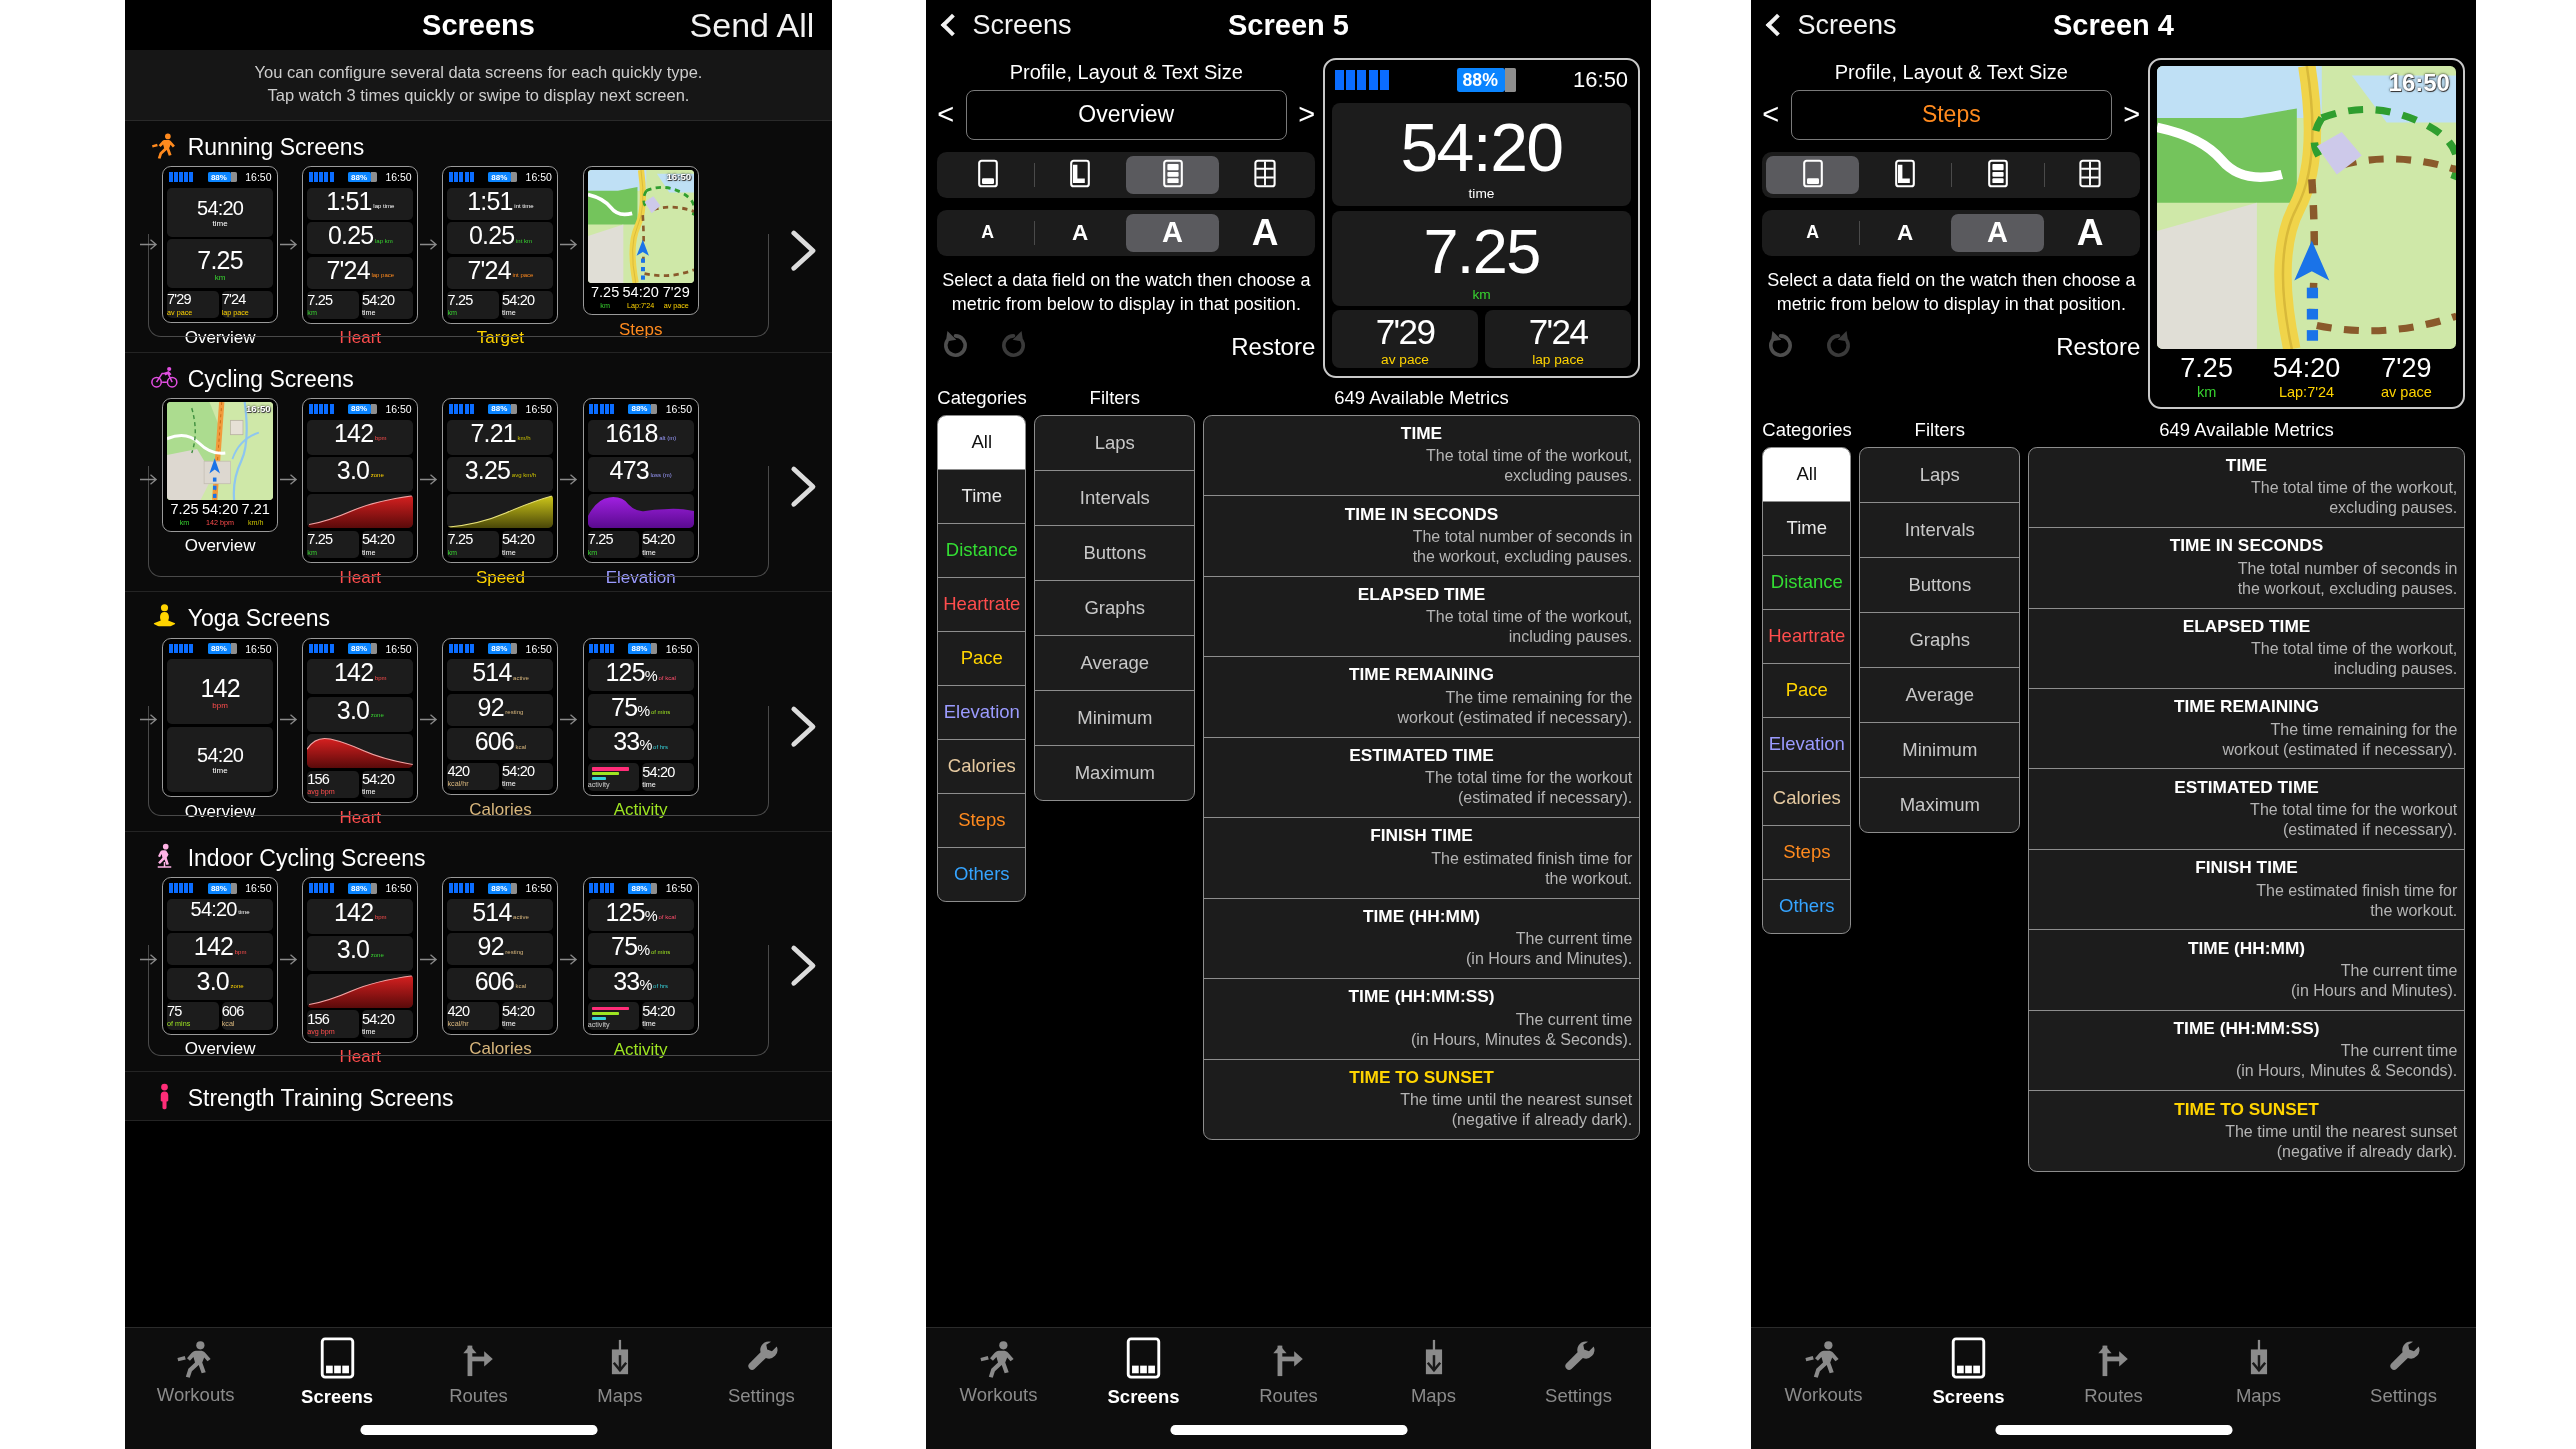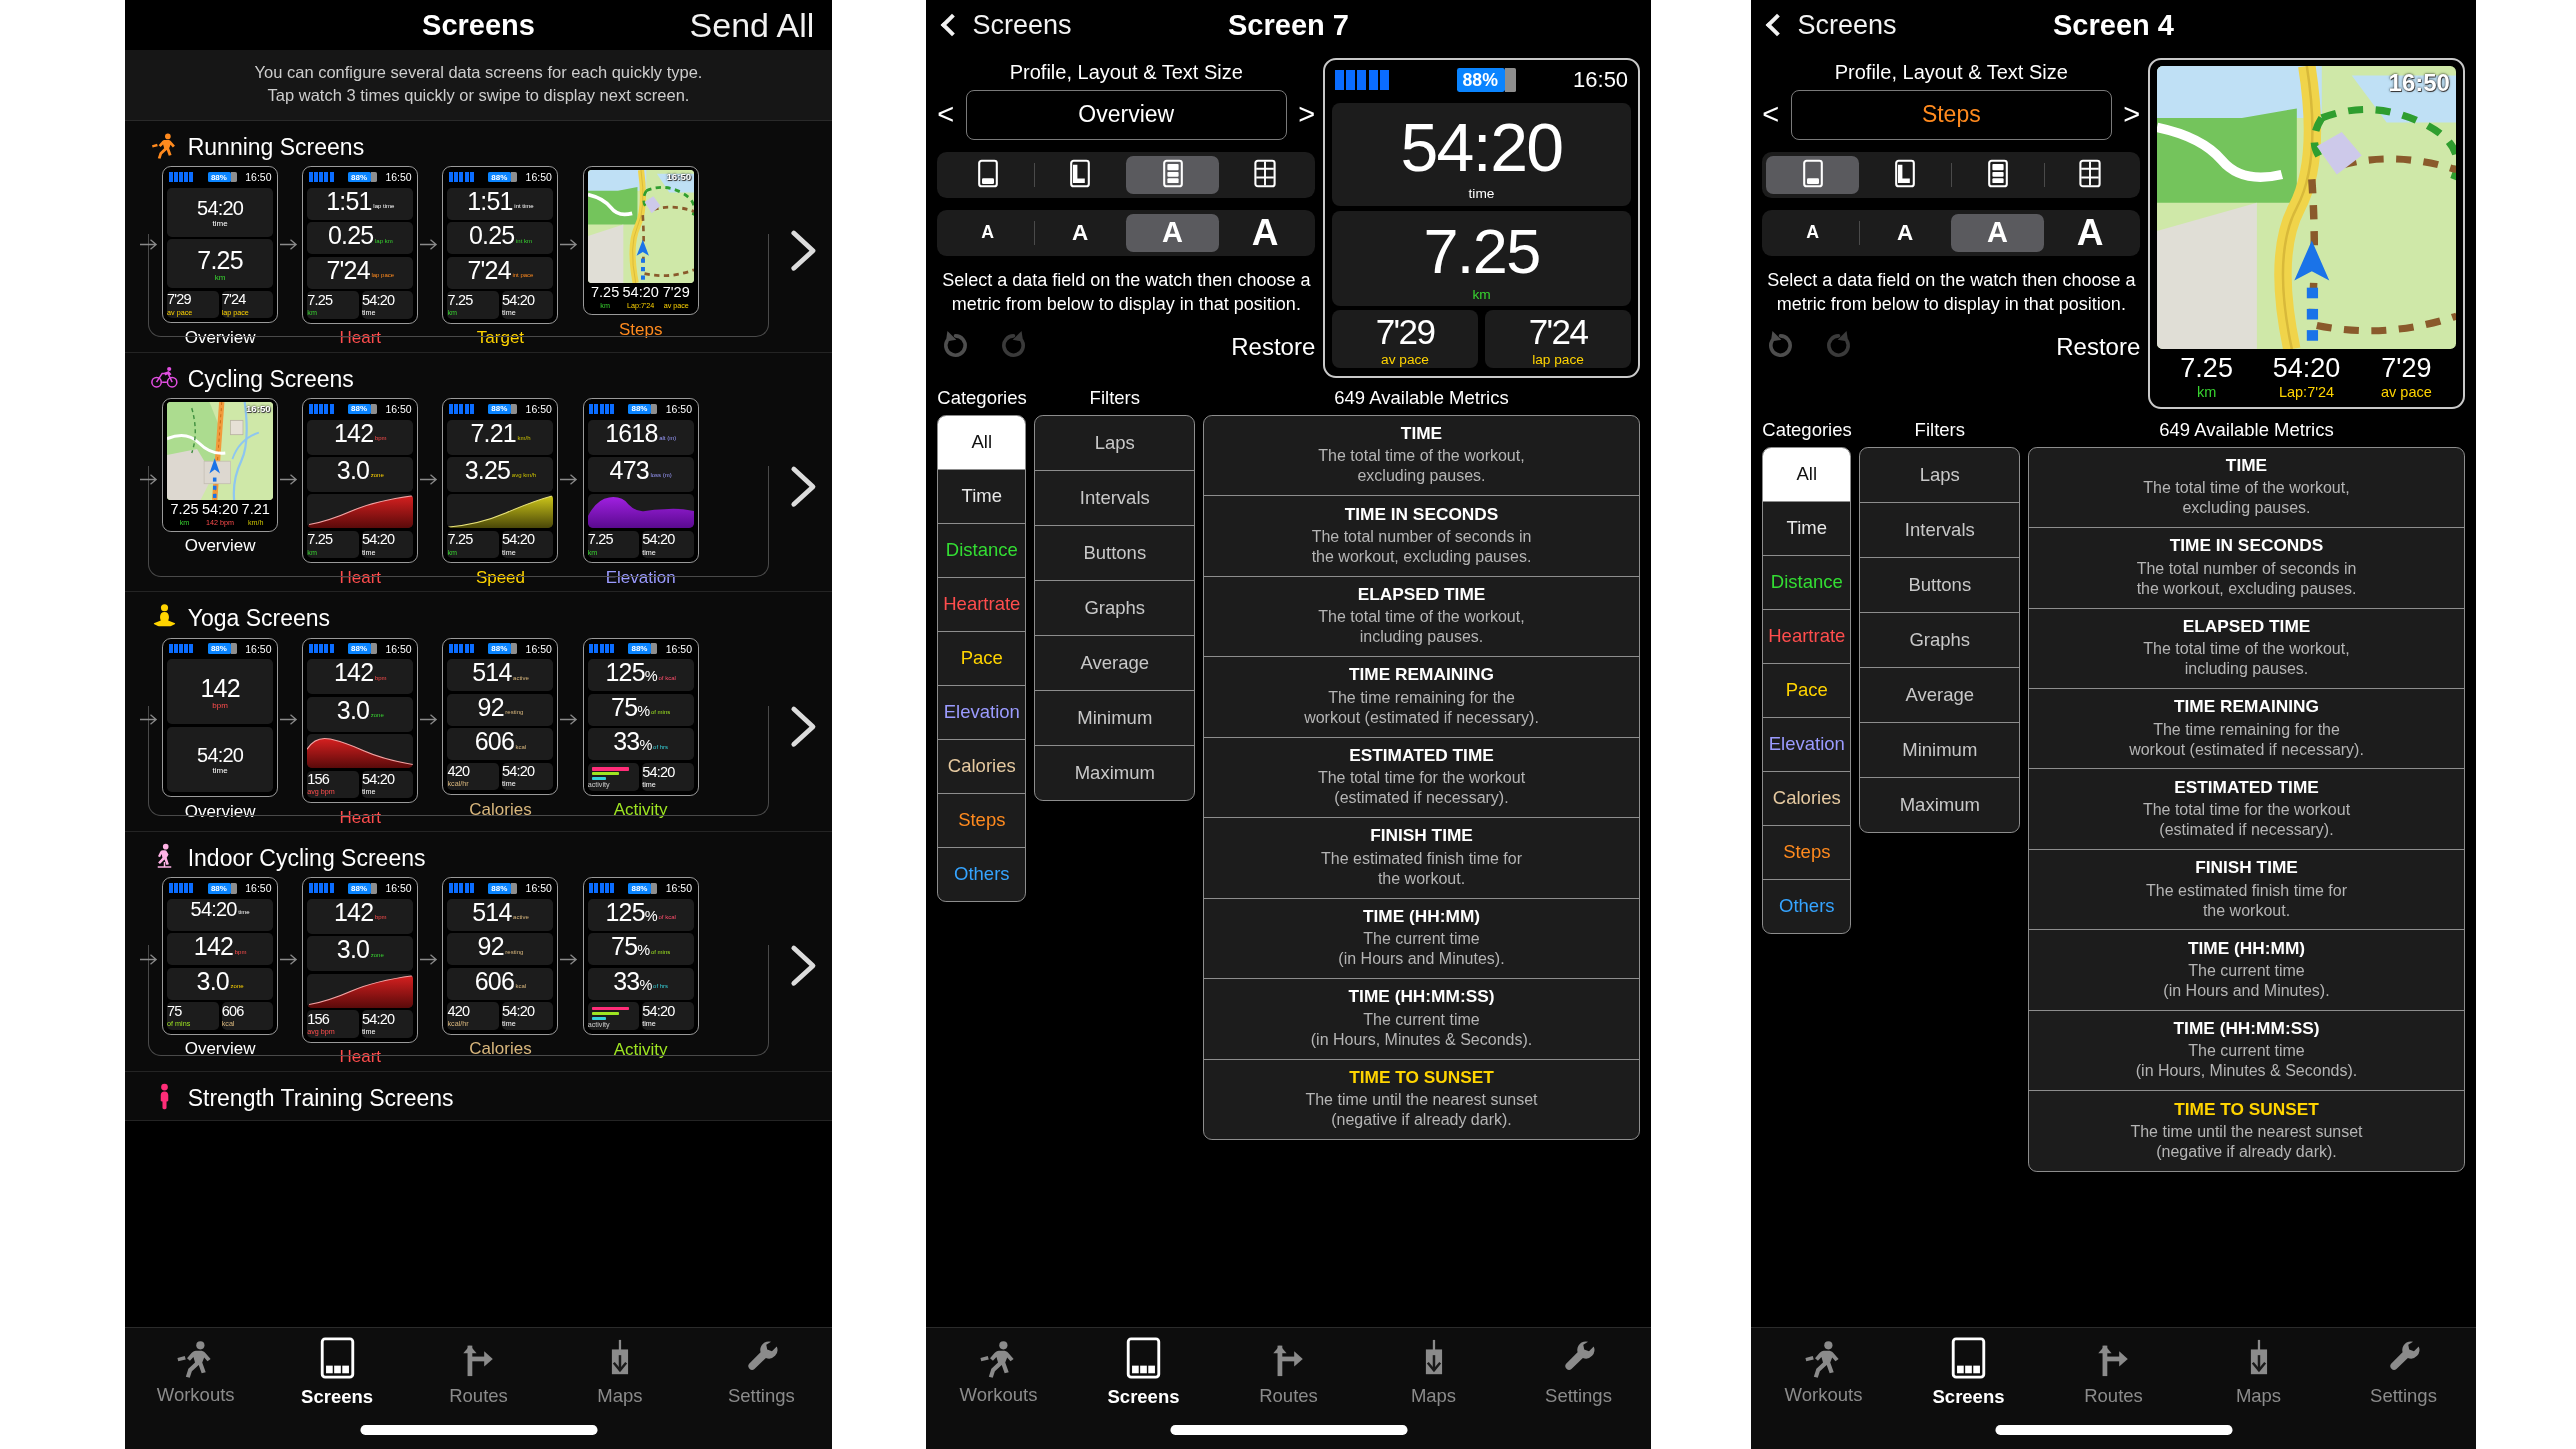--- a/index.html
+++ b/index.html
@@ -113,21 +113,21 @@
   .listbox{border:0.8px solid #8d8d8d;border-radius:8.9px;overflow:hidden;background:#1c1c1c;}
   .li{border-bottom:0.8px solid #8d8d8d;text-align:center;color:#c8c8c8;font-size:18.5px;display:flex;align-items:center;justify-content:center;}
   .li:last-child{border-bottom:none;}
   .li.sel{background:#fff;color:#111;}
   .col-cat .li{height:53px;}
   .col-fil .li{height:54px;}
   .met{border-bottom:0.8px solid #8d8d8d;padding:7.2px 6.4px 8.9px;text-align:center;}
   .met:last-child{border-bottom:none;}
   .met .mt{font-size:17.3px;font-weight:bold;color:#fff;}
   .met .md{font-size:16px;line-height:1.25;color:#b5b5b5;margin-top:2.4px;}
-  .met .md i{font-style:normal;display:block;}
+  .met .md i{font-style:normal;display:block;text-align:right;}
 
   .mapbig{border-radius:5.6px;overflow:hidden;position:relative;}
   .mapbig svg{display:block;width:100%;}
   .mapbig .maptime{font-size:24px;right:6.4px;top:3.2px;}
   .mapfoot{display:flex;margin-top:5.6px;}
   .mapfoot .c{flex:1;text-align:center;}
   .mapfoot .c .v{display:block;font-size:27px;color:#fff;line-height:1.05;}
   .mapfoot .c .u{display:block;font-size:14.5px;margin-top:1.6px;}
 </style>
 </head>
@@ -1077,21 +1077,21 @@
       <div class="homebar"></div>
     </div>
   </div>
 
   <div class="phone" id="phone2">
     <div class="navbar">
       <div class="nav-back">
         <span class="chev-l"></span>
         <span>Screens</span>
       </div>
-      <div class="nav-title">Screen 7</div>
+      <div class="nav-title">Screen 5</div>
     </div>
     <div class="editor">
       <div class="edit-left">
         <div class="sub-h">Profile, Layout &amp; Text Size</div>
         <div class="profile-row">
           <div class="ar">&lt;</div>
           <div class="profile-box">Overview</div>
           <div class="ar">&gt;</div>
         </div>
         <div class="segbar" id="p2-layout">

